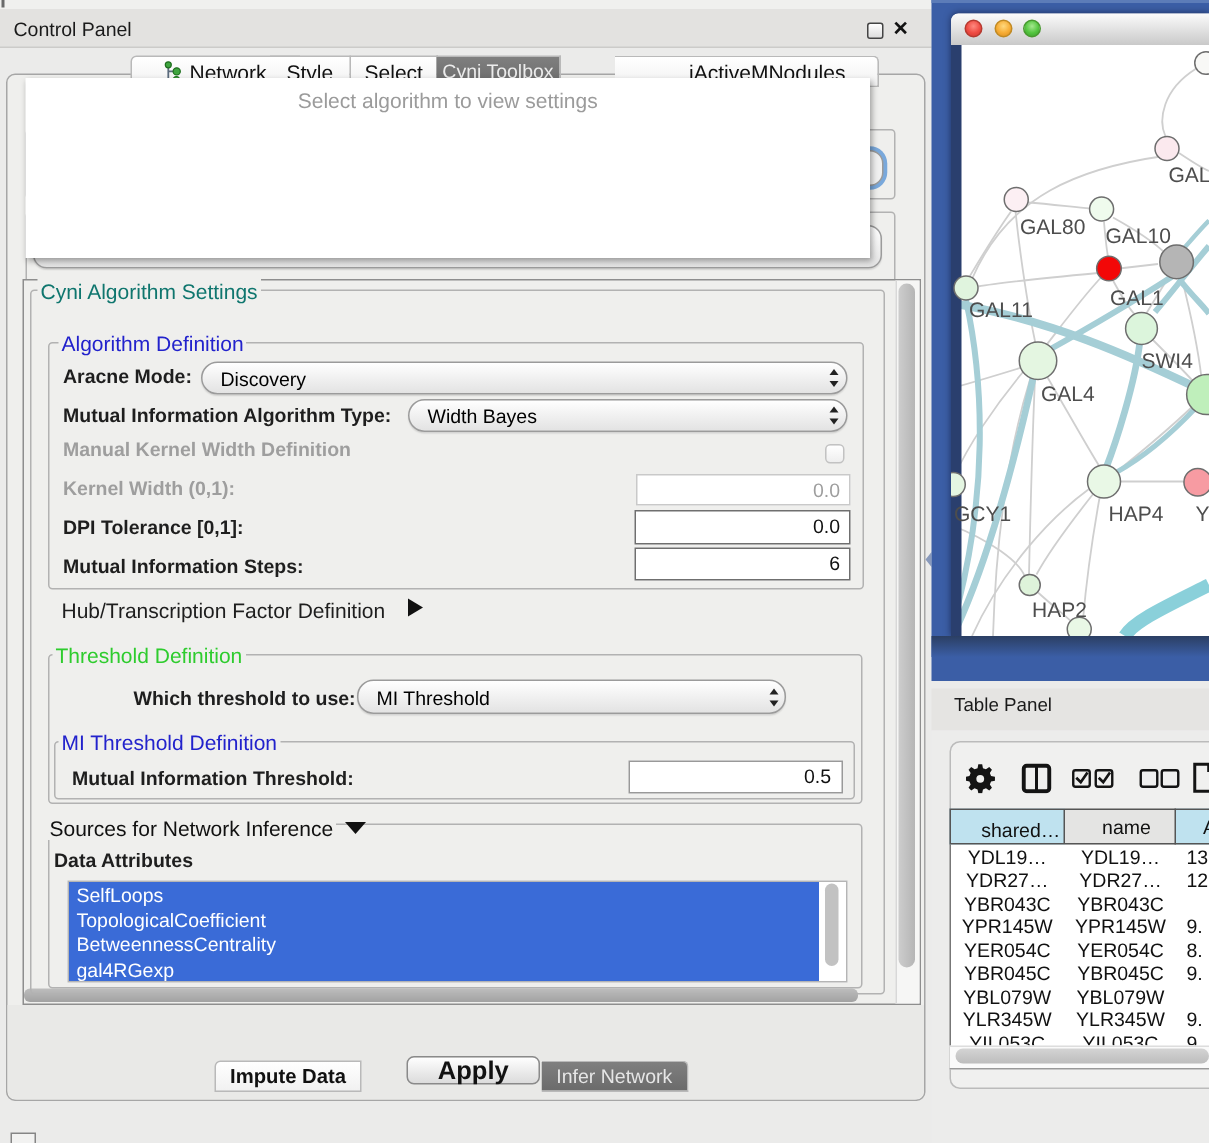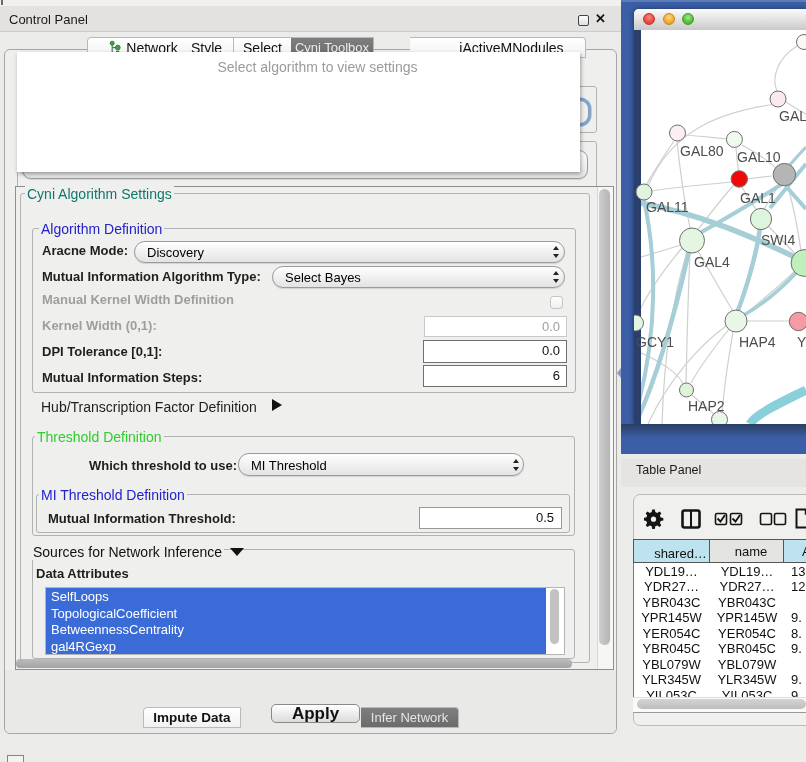--- a/index.html
+++ b/index.html
@@ -80,21 +80,21 @@
   <div class="ab group" style="left:32px;top:228px;width:542px;height:163px;"></div>
   <div class="ab" style="left:39px;top:221px;background:#efefed;padding:0 2px;font-size:14px;color:#2222cc;">Algorithm Definition</div>
 
   <div class="lbl" style="left:42px;top:244px;">Aracne Mode:</div>
   <div class="ab combo" style="left:134px;top:241px;width:431px;height:22px;box-sizing:border-box;"></div>
   <div class="ab" style="left:147px;top:245px;font-size:13px;">Discovery</div>
   <div class="arrows" style="left:552px;top:246px;"></div>
 
   <div class="lbl" style="left:42px;top:270px;">Mutual Information Algorithm Type:</div>
   <div class="ab combo" style="left:272px;top:266px;width:293px;height:22px;box-sizing:border-box;"></div>
-  <div class="ab" style="left:285px;top:270px;font-size:13px;">Select Bayes</div>
+  <div class="ab" style="left:285px;top:270px;font-size:13px;">Width Bayes</div>
   <div class="arrows" style="left:552px;top:271px;"></div>
 
   <div class="lbl" style="left:42px;top:293px;color:#9e9e9e;">Manual Kernel Width Definition</div>
   <div class="ab" style="left:550px;top:296px;width:13px;height:13px;border:1px solid #c2c2c2;border-radius:3.5px;background:linear-gradient(#fff,#eee);box-sizing:border-box;"></div>
 
   <div class="lbl" style="left:42px;top:319px;color:#9e9e9e;">Kernel Width (0,1):</div>
   <div class="fld" style="left:424px;top:316px;width:143px;height:21px;border:1px solid #c9c9c9;box-sizing:border-box;line-height:19px;color:#9e9e9e;padding-right:6px;">0.0</div>
 
   <div class="lbl" style="left:42px;top:345px;">DPI Tolerance [0,1]:</div>
   <div class="fld" style="left:423px;top:340px;width:144px;height:23px;border:1.5px solid #6f6f6f;box-sizing:border-box;line-height:20px;color:#111;padding-right:6px;">0.0</div>
@@ -134,21 +134,21 @@
   <div class="toptab" style="left:143px;top:707px;width:98px;border-radius:4px 0 0 0;">
       <span class="tabtxt" style="font-weight:bold;font-size:13.5px;">Impute Data</span>
     </div>
   <div class="toptab seltab" style="left:361px;top:707px;width:98px;border-left:none;border-radius:0 4px 0 0;">
       <span class="tabtxt" style="color:#e6e6e6;font-size:13px;">Infer Network</span>
     </div>
 
   <div class="ab" style="left:7px;top:755px;width:15px;height:10px;border:1.5px solid #858585;background:#f2f2f1;"></div>
 
   <div class="ab" style="left:17px;top:52px;width:563px;height:120px;background:#fff;box-shadow:1px 2px 4px rgba(0,0,0,0.35);"></div>
-  <div class="ab" style="left:17px;top:59px;width:563px;text-align:center;font-size:14px;color:#9b9b9b;padding-left:19px;">Select algorithm to view settings</div>
+  <div class="ab" style="left:17px;top:59px;width:563px;text-align:center;font-size:14px;color:#9b9b9b;">Select algorithm to view settings</div>
 
   <div class="ab" style="left:617px;top:368px;width:0;height:0;border-right:4px solid #8899bb;border-top:5px solid transparent;border-bottom:5px solid transparent;"></div>
 
   <div class="ab" style="left:621px;top:0;width:185px;height:454px;background:#3b5ea6;"></div>
   <div class="ab" style="left:621px;top:0;width:185px;height:2px;background:#5c7cb8;"></div>
 
   <div class="ab" style="left:634px;top:9px;width:172px;height:415px;border-radius:5px 0 0 0;box-shadow:0 0 5px rgba(0,0,20,0.5);background:#fff;"></div>
   <div class="ab" style="left:634px;top:9px;width:172px;height:21px;border-radius:5px 0 0 0;background:linear-gradient(#fbfbfb,#c9c9c9);border-bottom:1px solid #8e8e8e;"></div>
   <div class="ab" style="left:643px;top:13px;width:12px;height:12px;border-radius:50%;background:radial-gradient(circle at 50% 35%,#ff8a80 0%,#ee4b43 55%,#d03a32 100%);border:0.5px solid #b53a30;box-sizing:border-box;"></div>
   <div class="ab" style="left:663px;top:13px;width:12px;height:12px;border-radius:50%;background:radial-gradient(circle at 50% 35%,#ffd97e 0%,#f6ac35 55%,#d98d20 100%);border:0.5px solid #c08a24;box-sizing:border-box;"></div>

